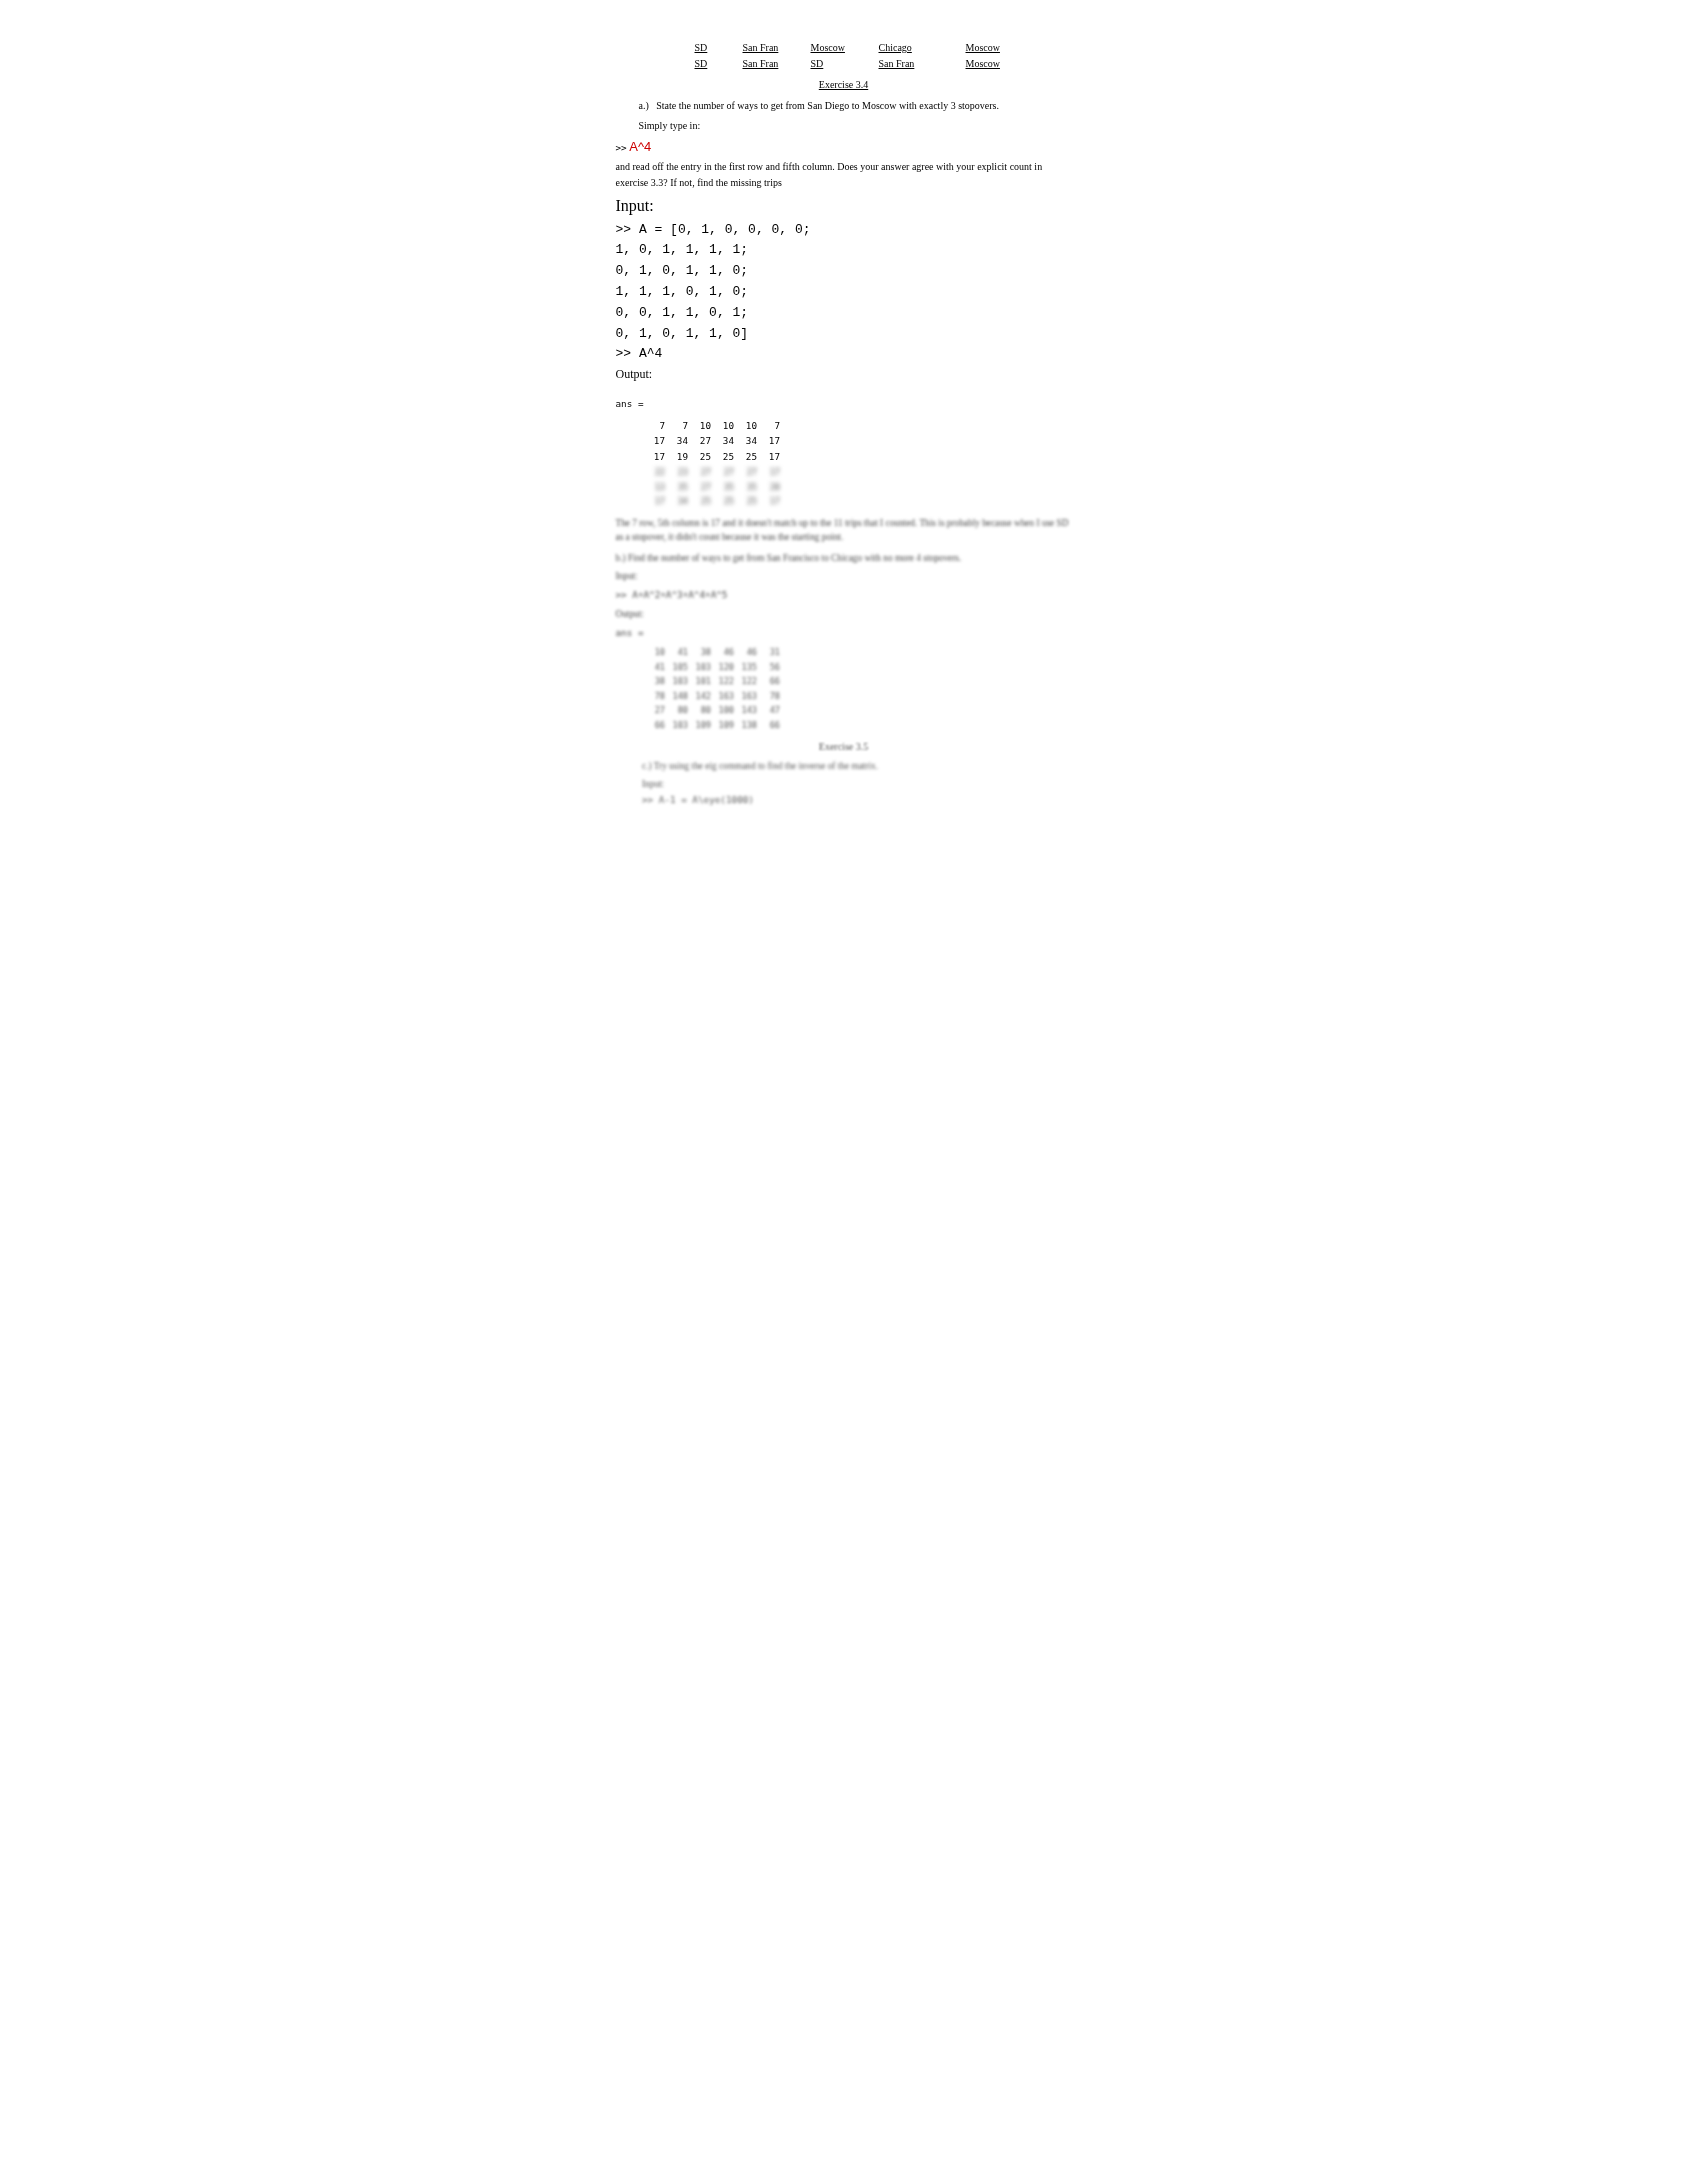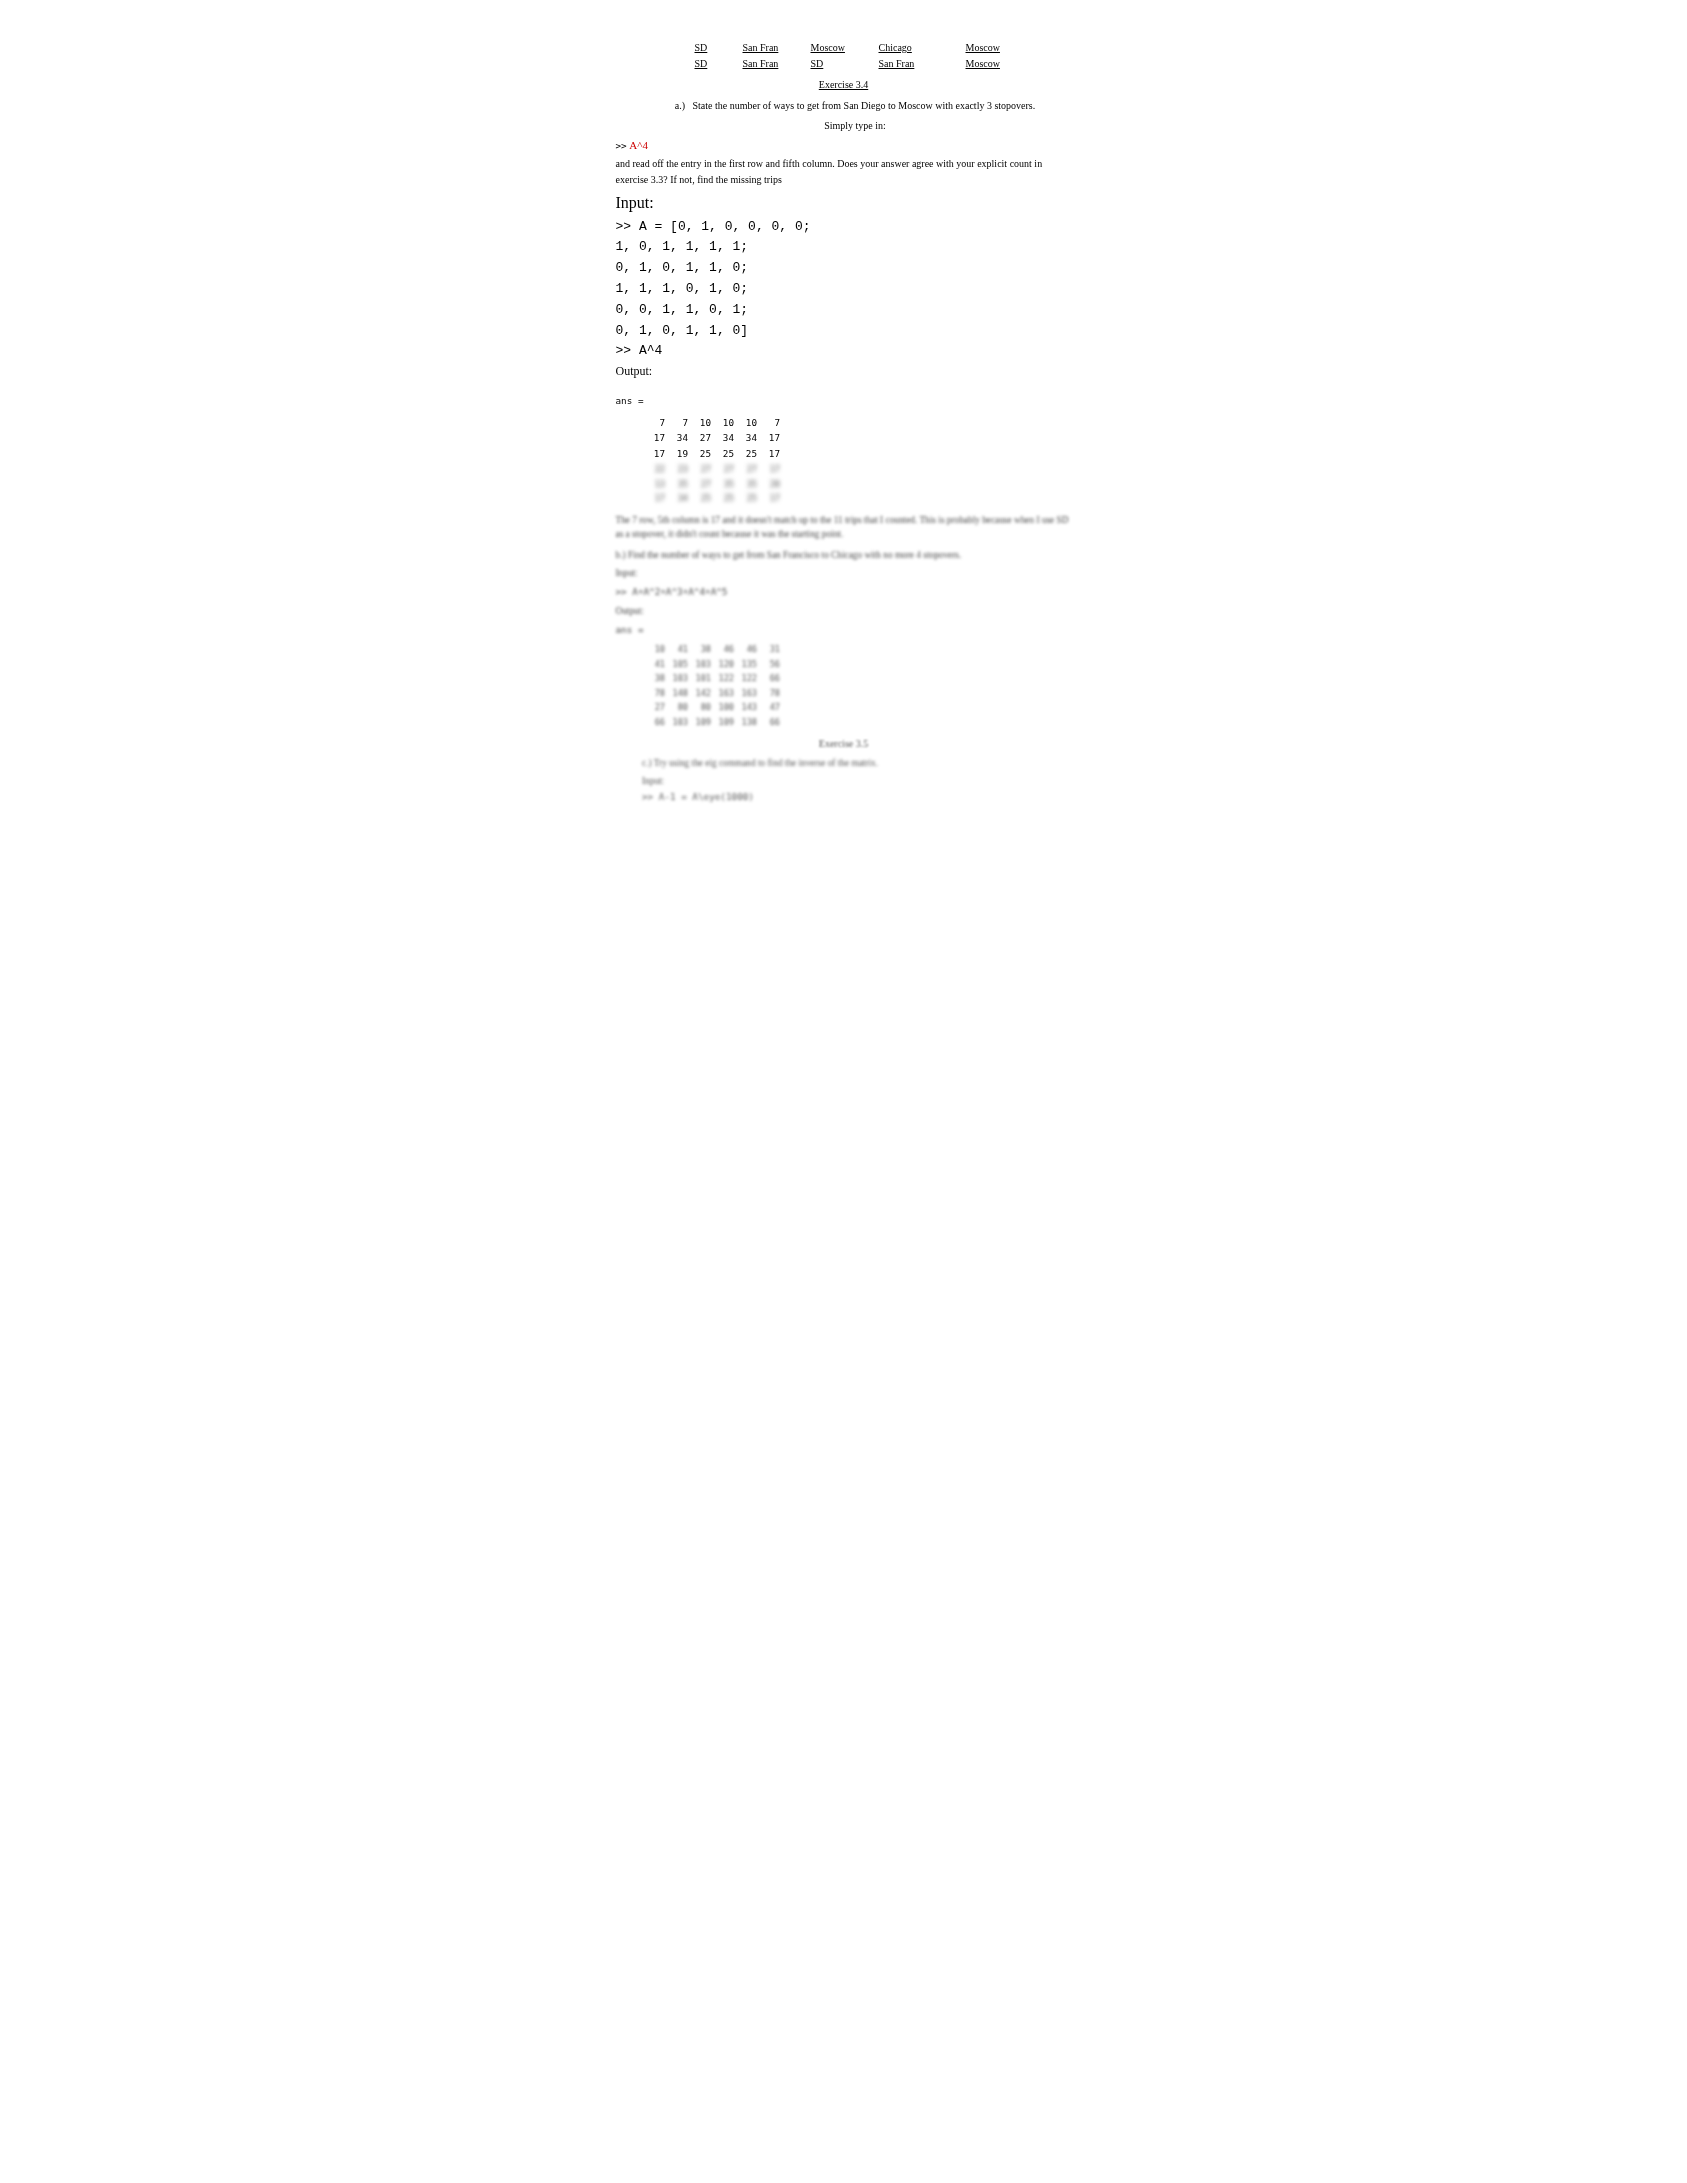--- a/index.html
+++ b/index.html
@@ -45,40 +45,39 @@
     .exercise-header {
       text-align: center;
       margin-bottom: 6.6px;
       font-size: 10px;
       text-decoration: underline;
     }
 
     .section-indent {
       margin-left: 23px;
       margin-bottom: 4px;
-      text-align: center;
     }
 
     .prompt-line {
       display: flex;
       align-items: baseline;
       margin-bottom: 2.6px;
     }
 
     .prompt-arrow {
       color: #000;
       font-family: monospace;
       font-size: 9.3px;
       margin-right: 2.6px;
     }
 
     .code-red {
       color: #cc0000;
-      font-family: Liberation Serif, serif;
-      font-size: 11px;
+      font-family: Liberation Sans, sans-serif;
+      font-size: 13px;
     }
 
     .paragraph {
       margin-bottom: 4px;
       font-size: 10px;
       line-height: 1.55;
     }
 
     .input-label {
       font-size: 16px;

